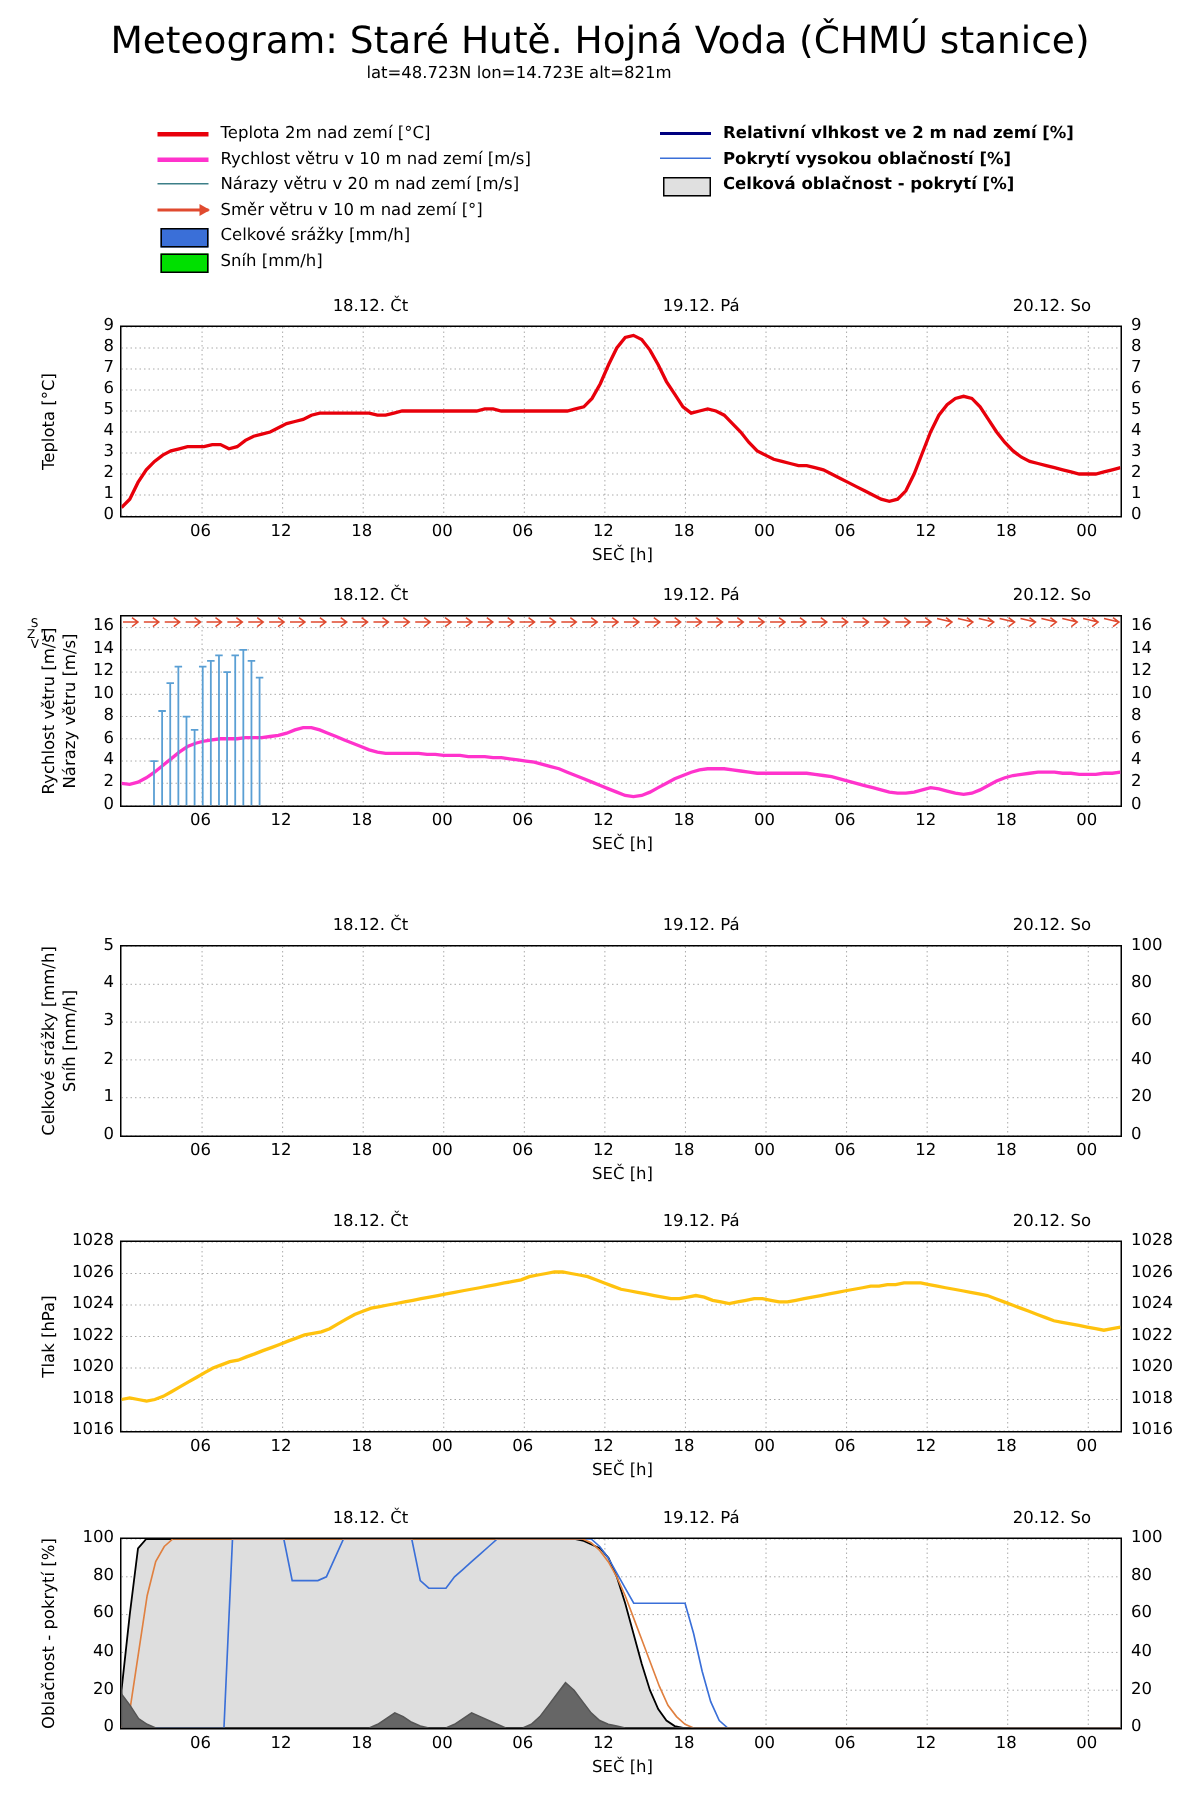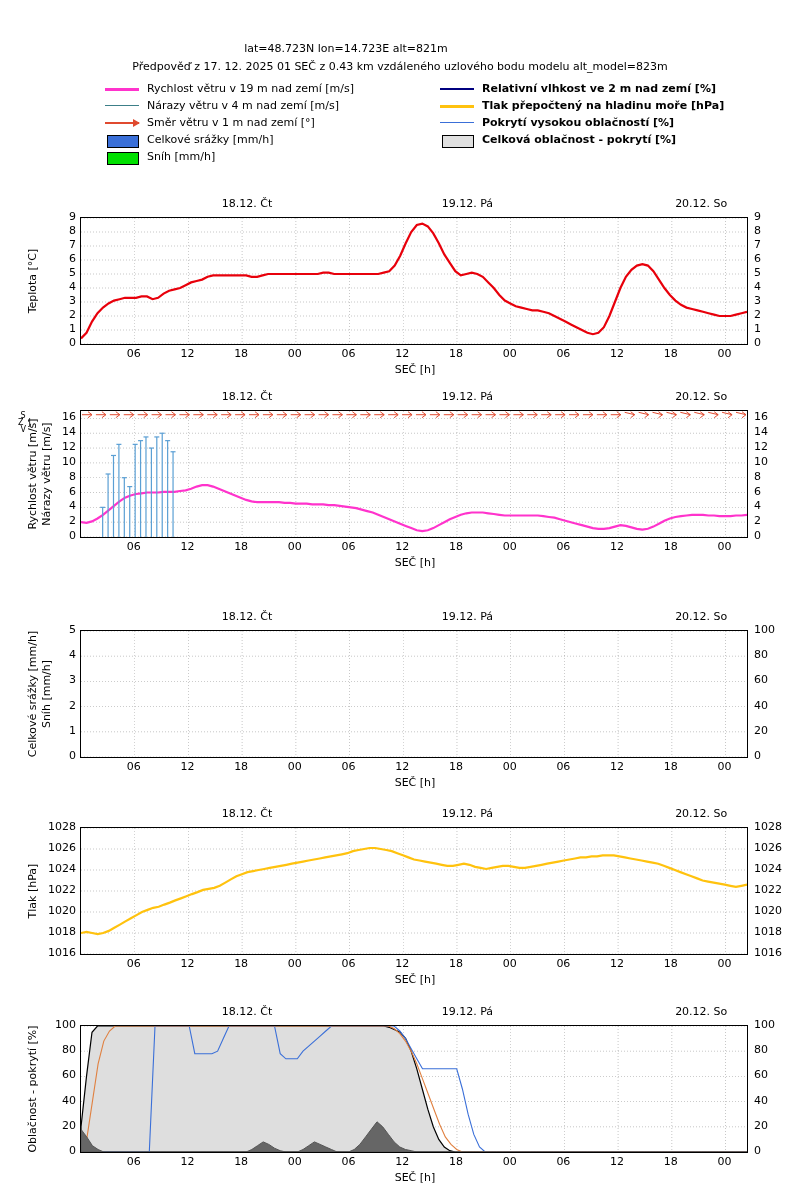--- a/index.html
+++ b/index.html
@@ -31,68 +31,68 @@
   .tick.l{text-align:right;}
   .tick.r{text-align:left;}
   .xtick{position:absolute;font-size:11px;text-align:center;width:26px;}
   svg{display:block;}
 </style>
 </head>
 <body>
 
 <div class="page">
 
+  <div class="title">Meteogram: Staré Hutě. Hojná Voda (ČHMÚ stanice)</div>
   <div class="sub1">lat=48.723N lon=14.723E alt=821m</div>
-  <div class="sub2">Předpověď z 17. 12. 2025 01 SEČ z 0.43 km vzdáleného uzlového bodu modelu alt_model=823m</div>
 
   <div class="legend">
     <div class="lgcol left">
       <div class="lgrow">
           <span class="swatch">
+            <span class="ln" style="background:#e8000b;height:3px"></span>
+          </span>
+          <span>Teplota 2m nad zemí [°C]</span>
+        </div>
+      <div class="lgrow">
+          <span class="swatch">
             <span class="ln" style="background:#ff33cc;height:3px"></span>
           </span>
-          <span>Rychlost větru v 19 m nad zemí [m/s]</span>
+          <span>Rychlost větru v 10 m nad zemí [m/s]</span>
         </div>
       <div class="lgrow">
           <span class="swatch">
             <span class="ln" style="background:#3c7f88;height:1px"></span>
           </span>
-          <span>Nárazy větru v 4 m nad zemí [m/s]</span>
+          <span>Nárazy větru v 20 m nad zemí [m/s]</span>
         </div>
       <div class="lgrow">
           <span class="swatch">
             <span class="arrow"></span>
           </span>
-          <span>Směr větru v 1 m nad zemí [°]</span>
+          <span>Směr větru v 10 m nad zemí [°]</span>
         </div>
       <div class="lgrow">
           <span class="swatch">
             <span class="box" style="background:#3a6fd8"></span>
           </span>
           <span>Celkové srážky [mm/h]</span>
         </div>
       <div class="lgrow">
           <span class="swatch">
             <span class="box" style="background:#00e000"></span>
           </span>
           <span>Sníh [mm/h]</span>
         </div>
     </div>
     <div class="lgcol right">
       <div class="lgrow">
           <span class="swatch">
             <span class="ln" style="background:#00007f;height:2px"></span>
           </span>
           <span>Relativní vlhkost ve 2 m nad zemí [%]</span>
-        </div>
-      <div class="lgrow">
-          <span class="swatch">
-            <span class="ln" style="background:#ffc20e;height:3px"></span>
-          </span>
-          <span>Tlak přepočtený na hladinu moře [hPa]</span>
         </div>
       <div class="lgrow">
           <span class="swatch">
             <span class="ln" style="background:#3a6fd8;height:1px"></span>
           </span>
           <span>Pokrytí vysokou oblačností [%]</span>
         </div>
       <div class="lgrow">
           <span class="swatch">
             <span class="box" style="background:#e0e0e0"></span>

